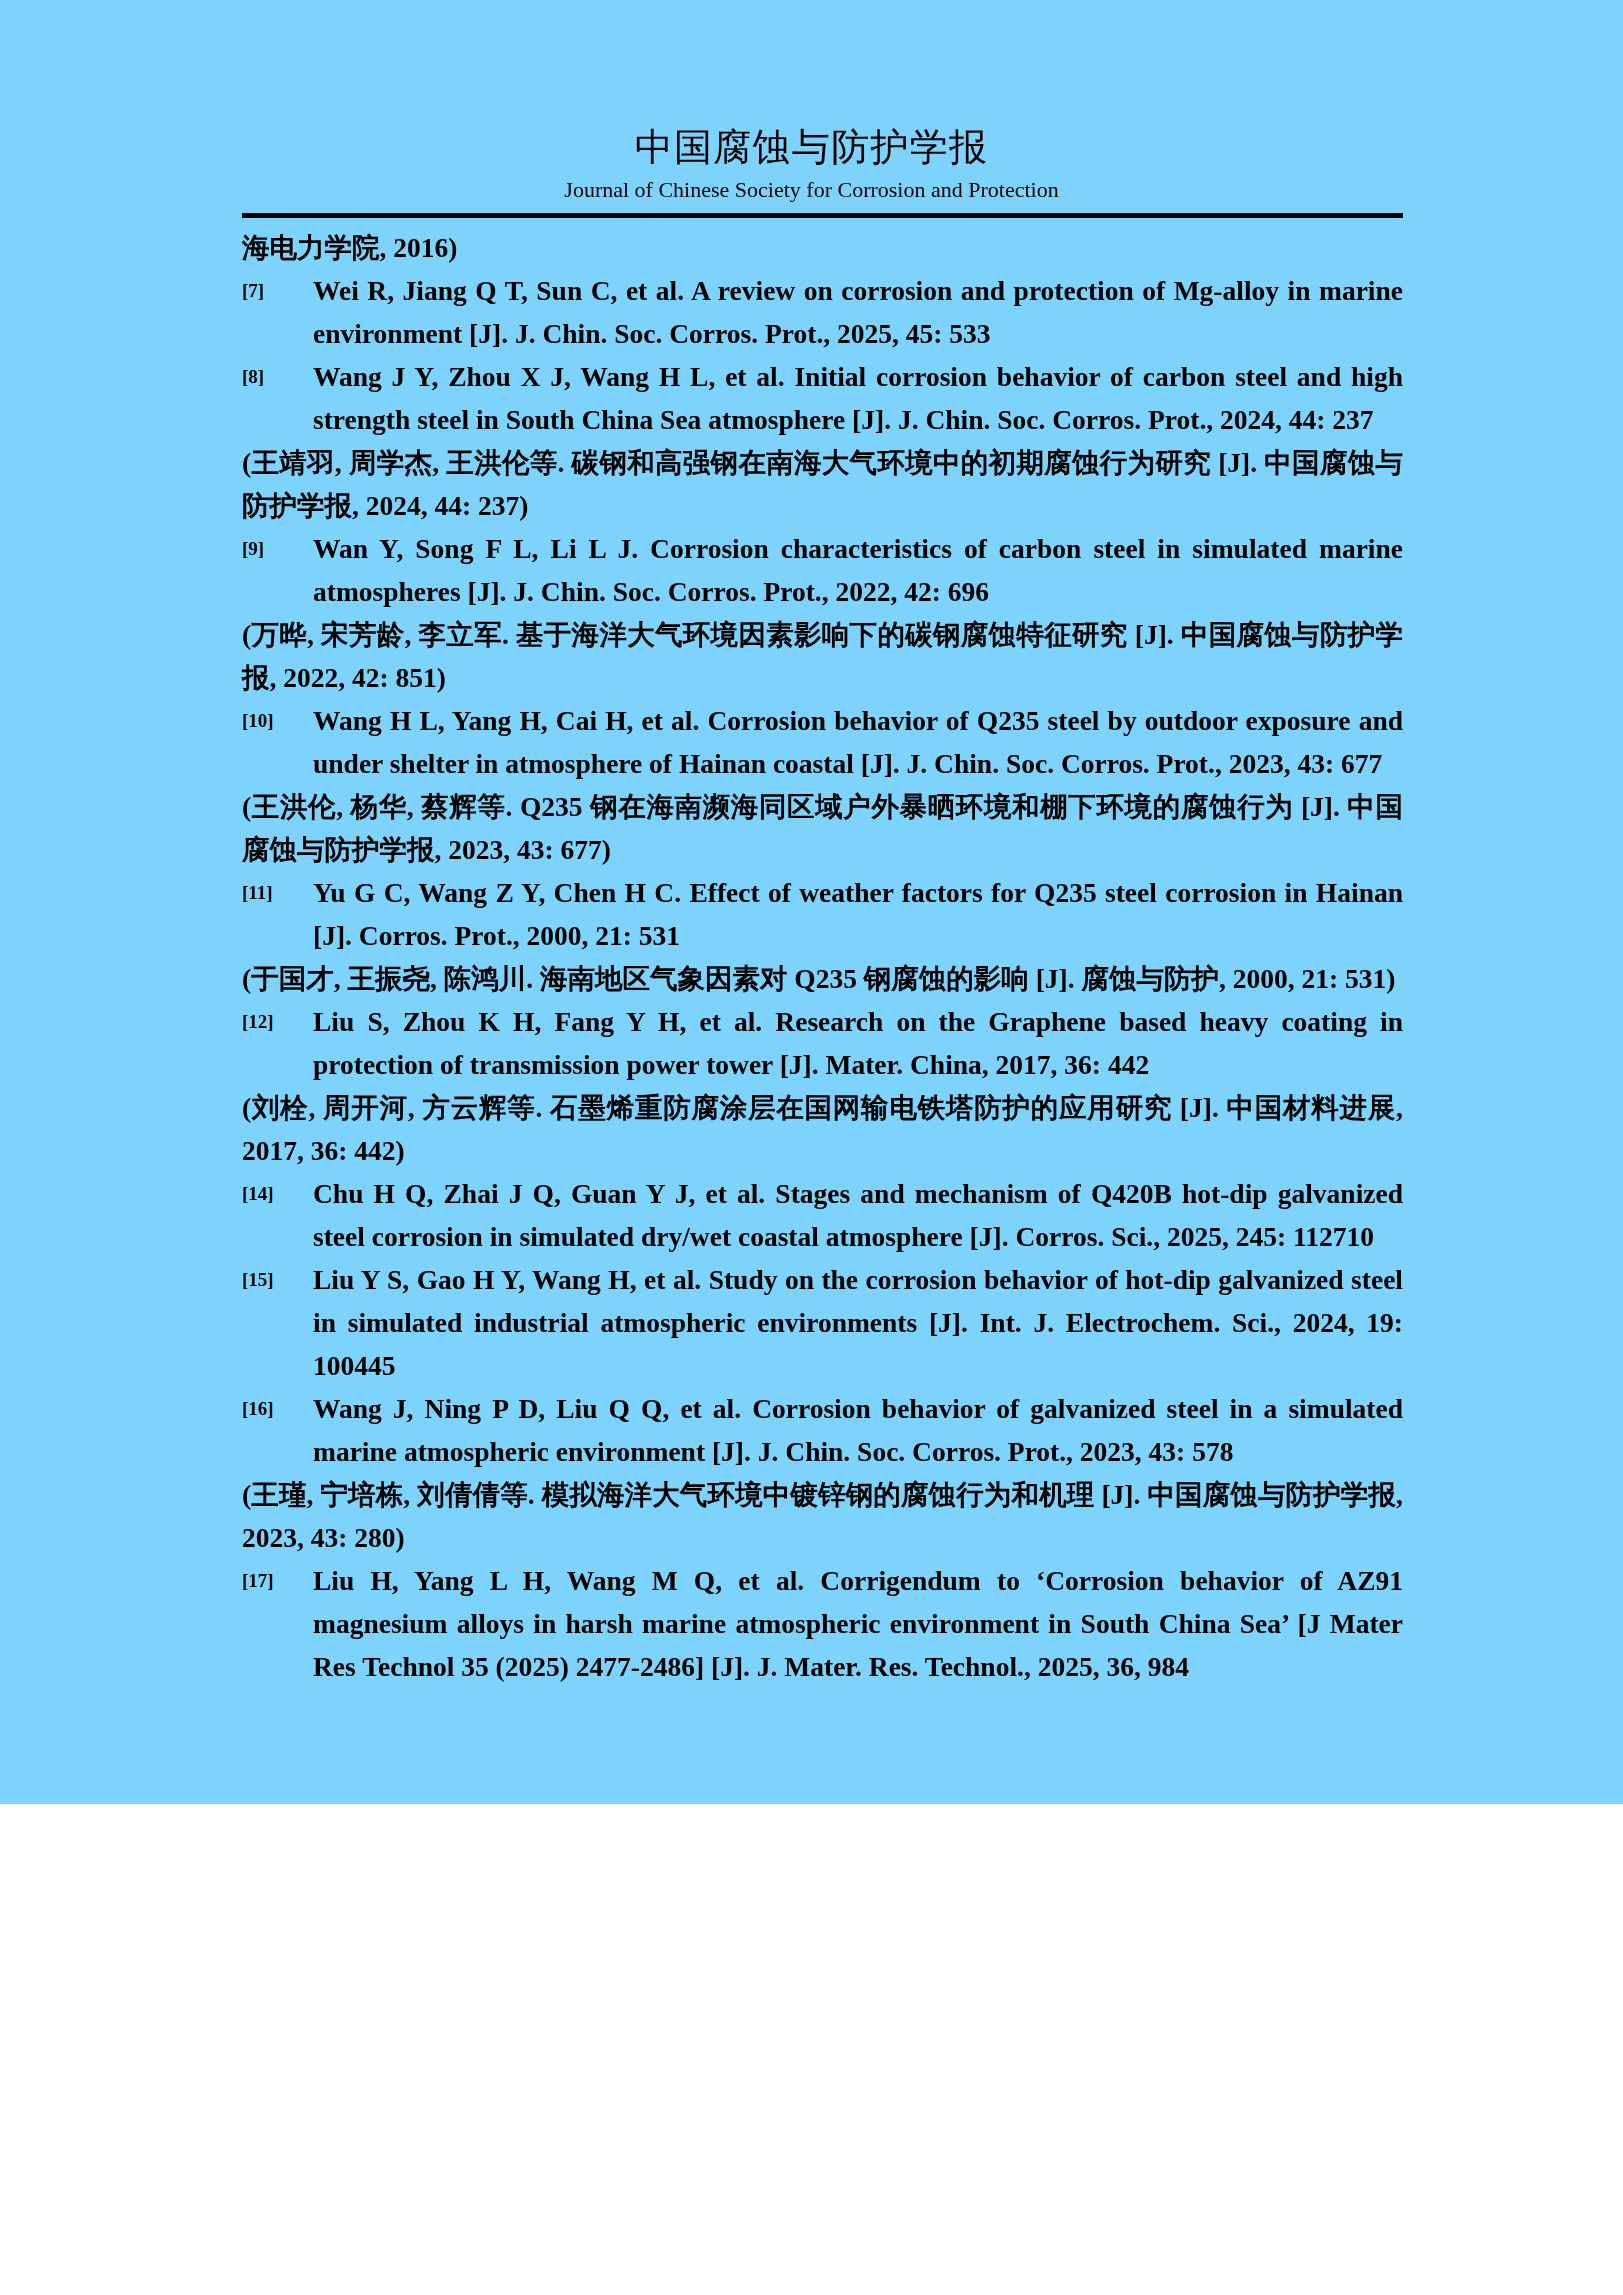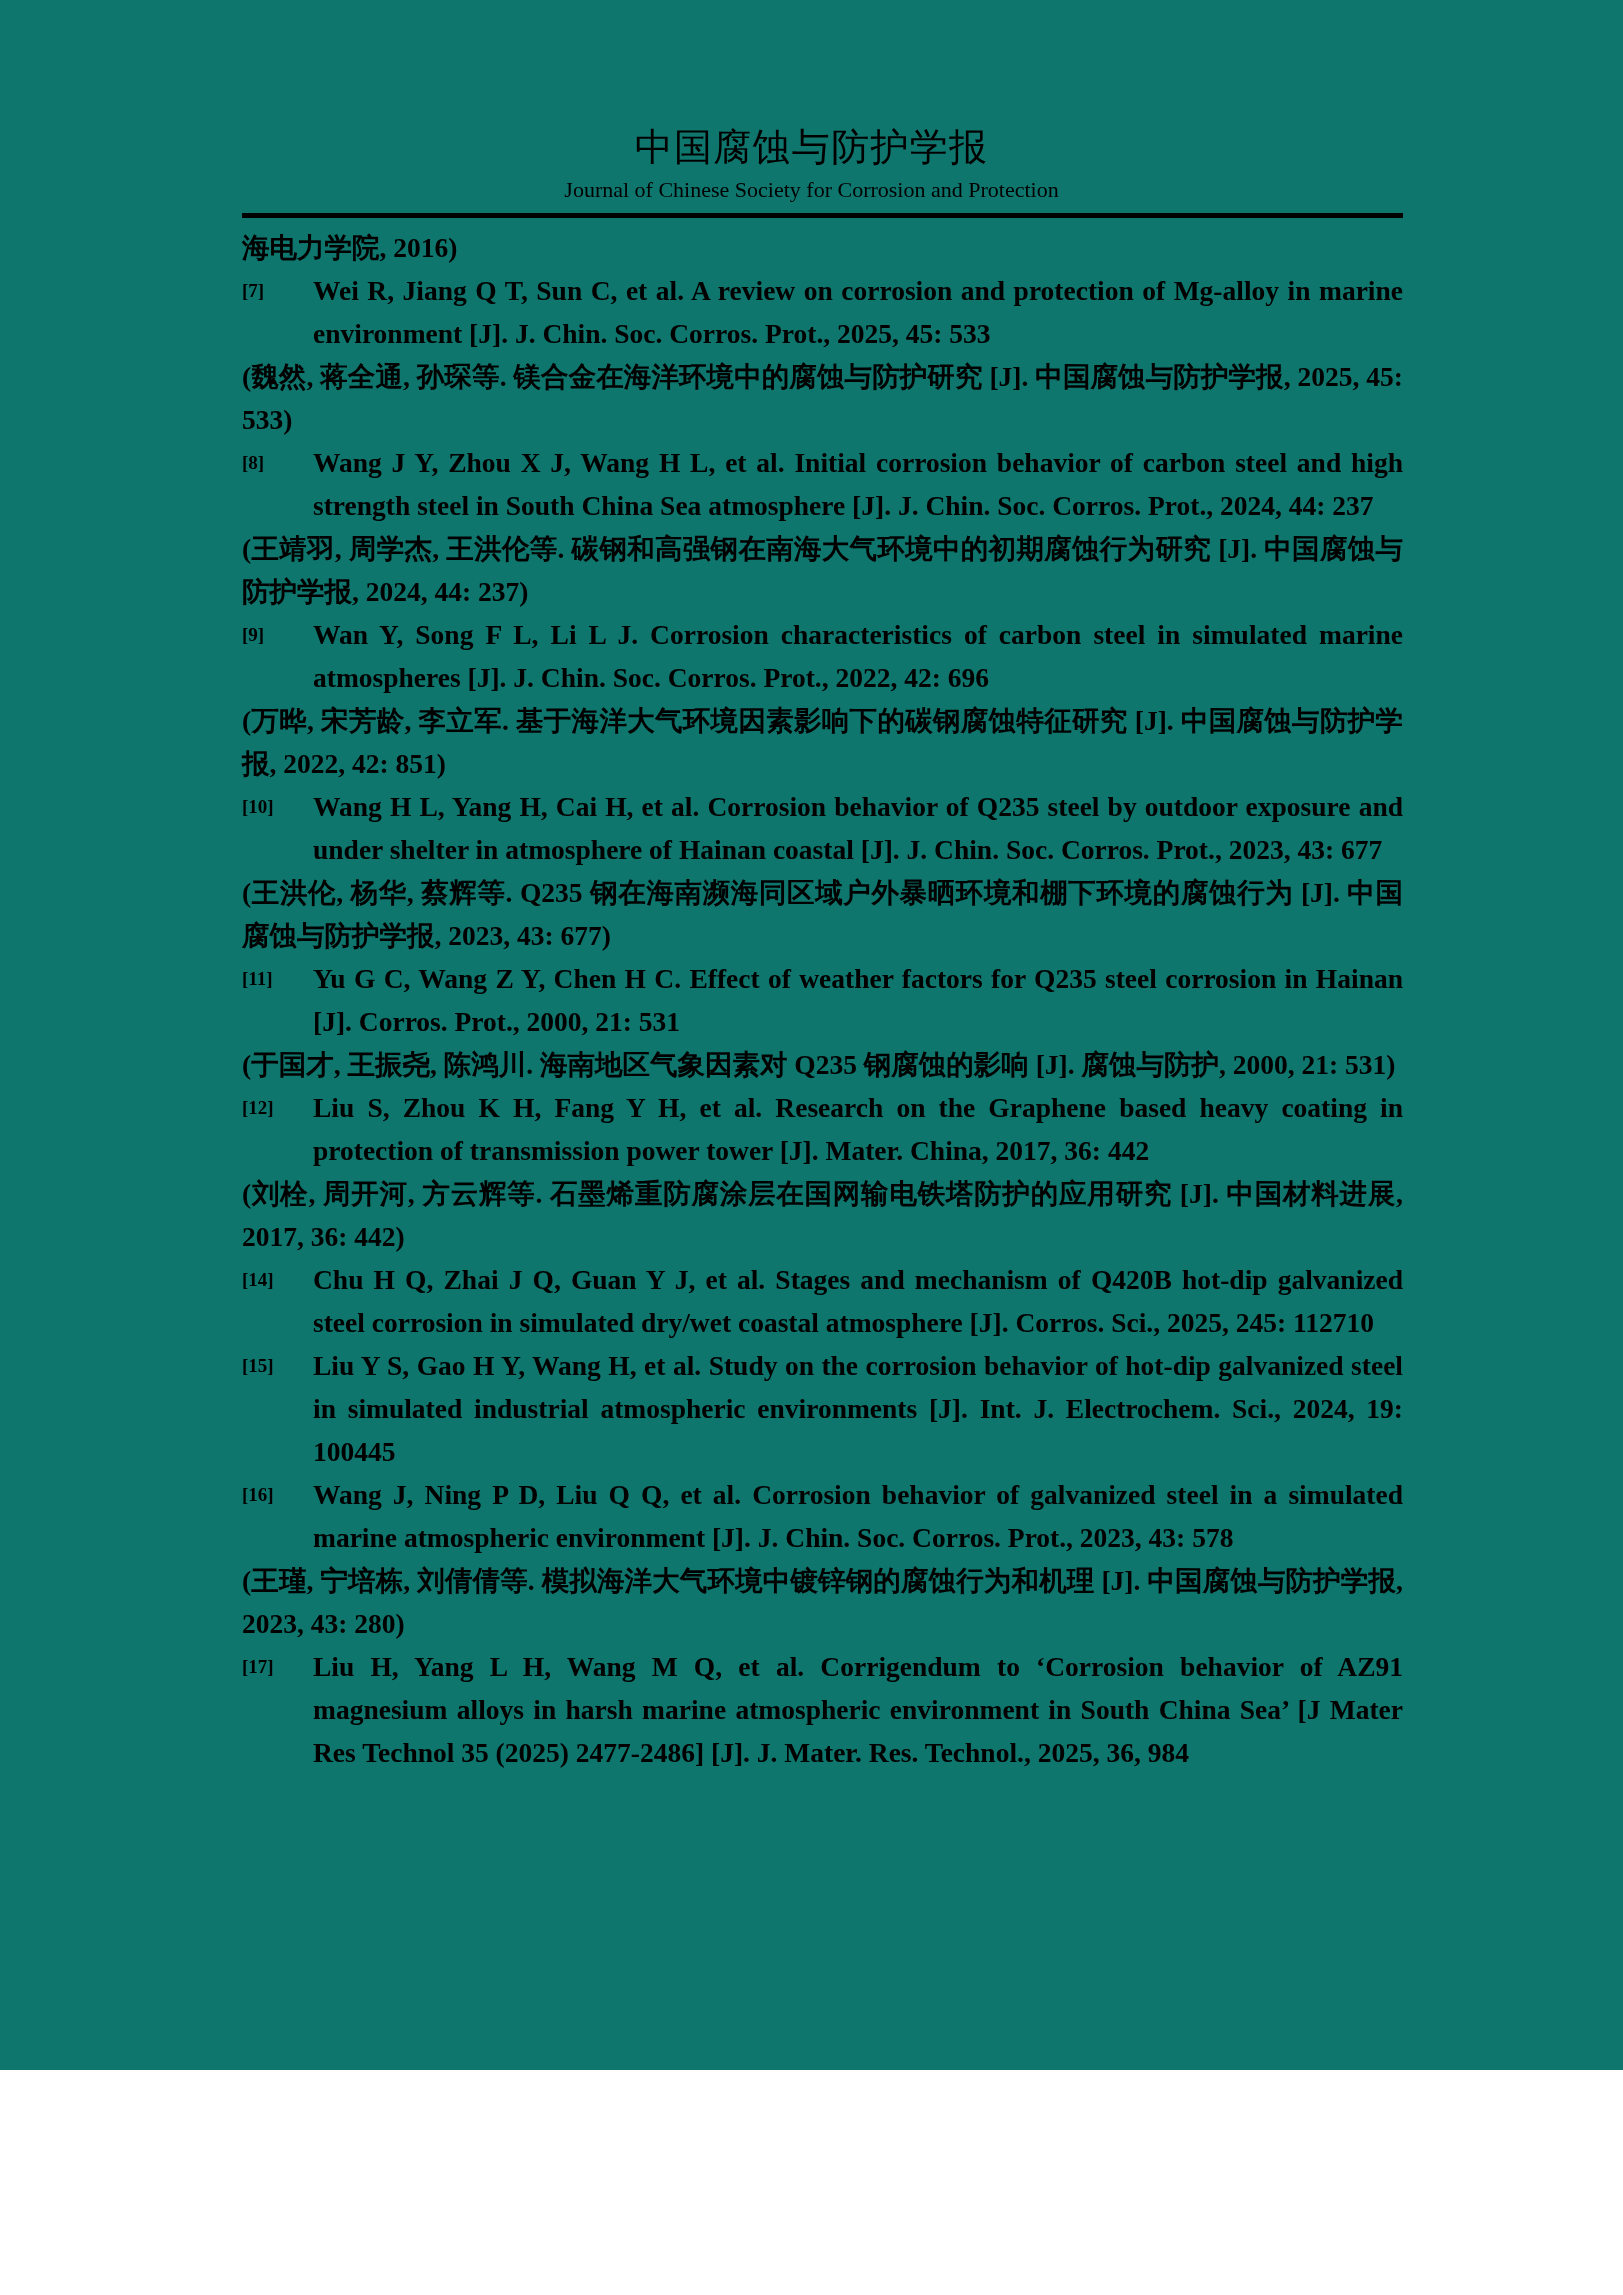--- a/index.html
+++ b/index.html
@@ -1,21 +1,21 @@
 <!DOCTYPE html>
 <html style="font-size:10.5px"><head>
 <meta charset="utf-8">
 <style>
   * { margin: 0; padding: 0; box-sizing: border-box; }
   html, body { background: #ffffff; }
   .page {
     position: relative;
     width: 1623px;
-    height: 2070px;
-    background: #0f766e;
+    height: 1804px;
+    background: #7dd3fc;
     color: #000000;
     font-family: "Liberation Serif", "DejaVu Serif", serif;
     overflow: hidden;
   }
   .header { text-align: center; padding-top: 123px; }
   .journal-title-zh {
     font-size: 38px;
     line-height: 48px;
     font-weight: normal;
     letter-spacing: 1.3px;
@@ -72,21 +72,20 @@
   <div class="header-rule"></div>
 
   <div class="content">
 
     <div class="cont-line">海电力学院, 2016)</div>
 
     <div class="ref">
       <span class="ref-num">[7]</span>
       <span>Wei R, Jiang Q T, Sun C, et al. A review on corrosion and protection of Mg-alloy in marine environment [J]. J. Chin. Soc. Corros. Prot., 2025, 45: 533</span>
     </div>
-    <div class="ref-cn">(魏然, 蒋全通, 孙琛等. 镁合金在海洋环境中的腐蚀与防护研究 [J]. 中国腐蚀与防护学报, 2025, 45: 533)</div>
 
     <div class="ref">
       <span class="ref-num">[8]</span>
       <span>Wang J Y, Zhou X J, Wang H L, et al. Initial corrosion behavior of carbon steel and high strength steel in South China Sea atmosphere [J]. J. Chin. Soc. Corros. Prot., 2024, 44: 237</span>
     </div>
     <div class="ref-cn">(王靖羽, 周学杰, 王洪伦等. 碳钢和高强钢在南海大气环境中的初期腐蚀行为研究 [J]. 中国腐蚀与防护学报, 2024, 44: 237)</div>
 
     <div class="ref">
       <span class="ref-num">[9]</span>
       <span>Wan Y, Song F L, Li L J. Corrosion characteristics of carbon steel in simulated marine atmospheres [J]. J. Chin. Soc. Corros. Prot., 2022, 42: 696</span>

